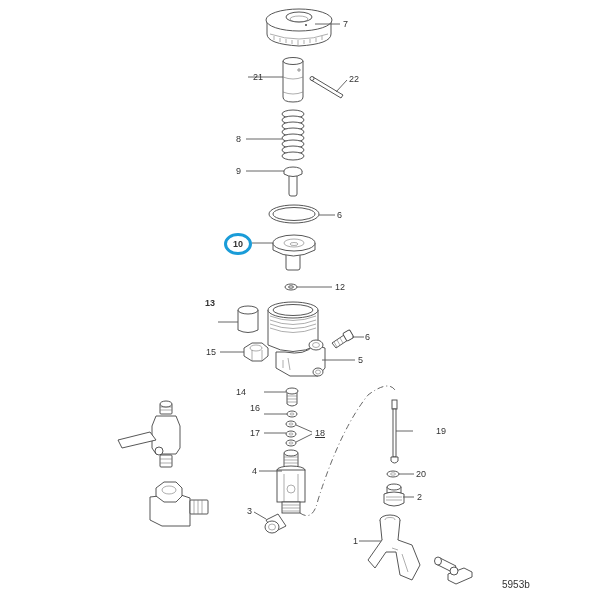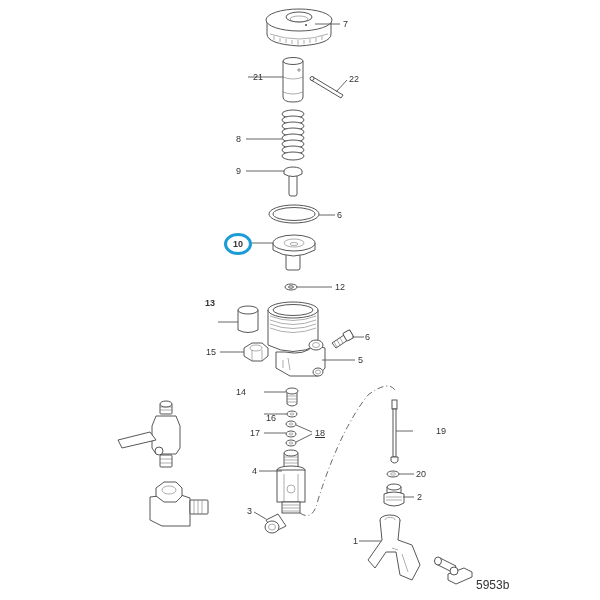--- a/index.html
+++ b/index.html
@@ -235,22 +235,22 @@
 <span class="lbl" style="left:236px;top:166px;">9</span>
 <span class="lbl" style="left:337px;top:210px;">6</span>
 <div class="hl" style="left:224px;top:233px;"></div>
 <span class="lbl" style="left:233px;top:239px;font-weight:bold;">10</span>
 <span class="lbl" style="left:335px;top:282px;">12</span>
 <span class="lbl" style="left:205px;top:298px;font-weight:bold;">13</span>
 <span class="lbl" style="left:365px;top:332px;">6</span>
 <span class="lbl" style="left:206px;top:347px;">15</span>
 <span class="lbl" style="left:358px;top:355px;">5</span>
 <span class="lbl" style="left:236px;top:387px;text-align:center;">14</span>
-<span class="lbl" style="left:250px;top:413px;margin-left:16px;">16</span>
+<span class="lbl" style="left:250px;top:403px;">16</span>
 <span class="lbl" style="left:250px;top:428px;">17</span>
 <span class="lbl" style="left:315px;top:428px;text-decoration:underline;">18</span>
 <span class="lbl" style="left:416px;top:426px;margin-left:20px;">19</span>
 <span class="lbl" style="left:416px;top:469px;">20</span>
 <span class="lbl" style="left:252px;top:466px;">4</span>
 <span class="lbl" style="left:417px;top:492px;">2</span>
 <span class="lbl" style="left:247px;top:506px;">3</span>
 <span class="lbl" style="left:353px;top:536px;">1</span>
-<span class="lbl" style="left:476px;top:580px;font-size:12px;">5953b</span>
+<span class="lbl" style="left:502px;top:580px;font-size:10px;">5953b</span>
 
 </body></html>

